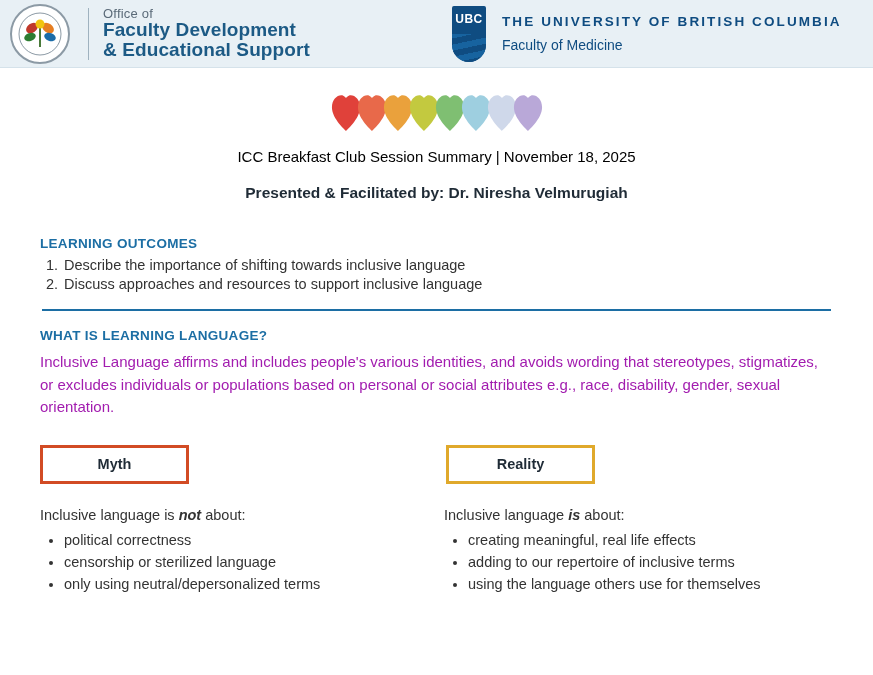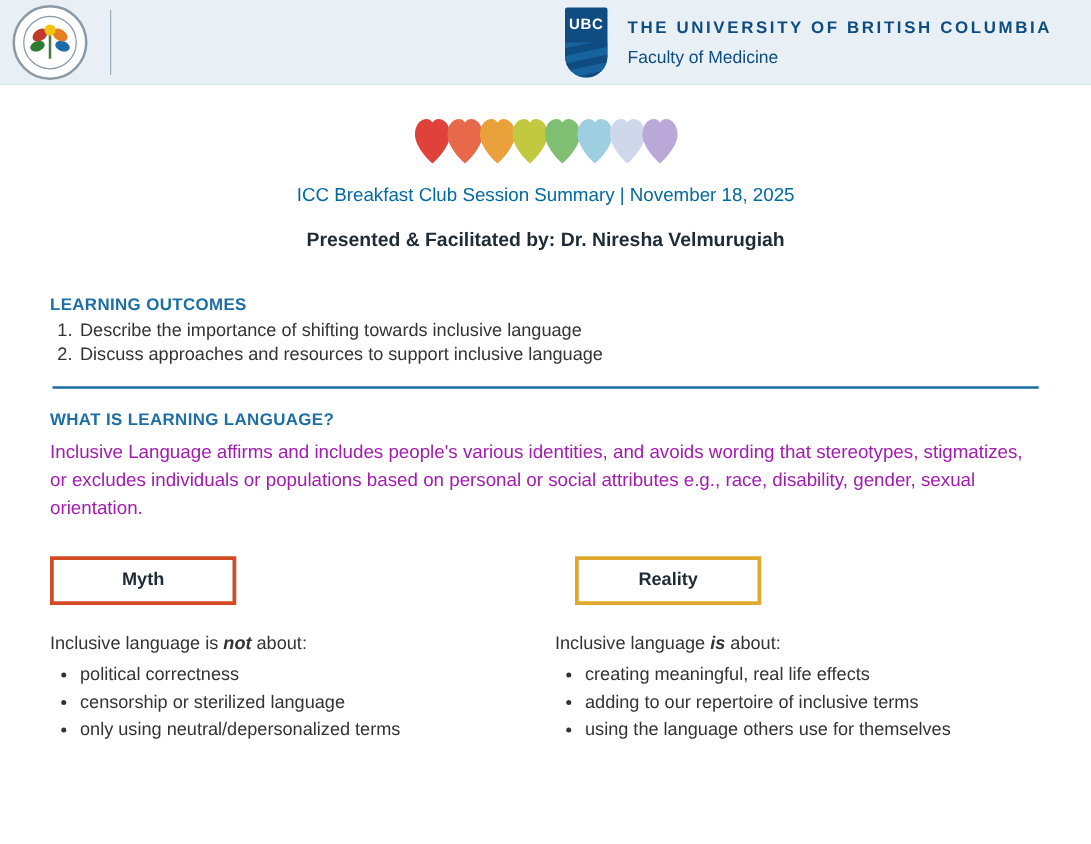--- a/index.html
+++ b/index.html
@@ -131,21 +131,21 @@
   
   .title-block { text-align: center; margin-top: 14px; }
   .doc-title {
     font-size: 22px;
     color: #1c5a85;
     font-weight: bold;
     letter-spacing: .1px;
   }
   .doc-subtitle {
     font-size: 15px;
-    color: #0369a1;
+    color: #000000;
     margin-top: 13px;
   }
   .doc-presenter {
     font-size: 15.5px;
     color: #1f2b36;
     font-weight: bold;
     margin-top: 19px;
   }
 
   
@@ -208,41 +208,46 @@
     margin-top: 23px;
     color: #333333;
   }
   ul.col-list {
     margin: 6px 0 0 0;
     padding-left: 24px;
     font-size: 14.5px;
     line-height: 1.55;
     color: #333333;
   }
-  .col.second .pill-wrap { margin-left: 16px; }
+  .col.second .pill-wrap { margin-left: 2px; }
   .col.second { margin-left: 38px; }
 </style>
 </head>
 <body>
 
 <div class="header-band">
 
   <div class="logo-left">
     <div class="crest">
       <svg width="46" height="46" viewBox="0 0 46 46" aria-hidden="true">
         <circle cx="23" cy="23" r="21" fill="#ffffff" stroke="#8c9aa5" stroke-width="1"></circle>
         <path d="M23 36 C23 28 23 22 23 16" stroke="#4a7a3a" stroke-width="2" fill="none"></path>
         <ellipse cx="15" cy="17" rx="6.5" ry="4.5" fill="#c0392b" transform="rotate(-35 15 17)"></ellipse>
         <ellipse cx="31" cy="17" rx="6.5" ry="4.5" fill="#e67e22" transform="rotate(35 31 17)"></ellipse>
         <ellipse cx="13" cy="26" rx="6" ry="4" fill="#2e7d32" transform="rotate(-20 13 26)"></ellipse>
         <ellipse cx="33" cy="26" rx="6" ry="4" fill="#1b6ca8" transform="rotate(20 33 26)"></ellipse>
         <circle cx="23" cy="13" r="4.5" fill="#f1c40f"></circle>
       </svg>
     </div>
     <div class="divider-vert"></div>
+    <div class="office-text">
+      <div class="office-small">Office of</div>
+      <div class="office-big">Faculty Development</div>
+      <div class="office-big">&amp; Educational Support</div>
+    </div>
   </div>
 
   <div class="logo-right">
     <div class="ubc-shield">
       <span class="ubc-word">UBC</span>
       <span class="stripe"></span>
     </div>
     <div class="ubc-text">
       <div class="ubc-line1">THE UNIVERSITY OF BRITISH COLUMBIA</div>
       <div class="ubc-line2">Faculty of Medicine</div>

